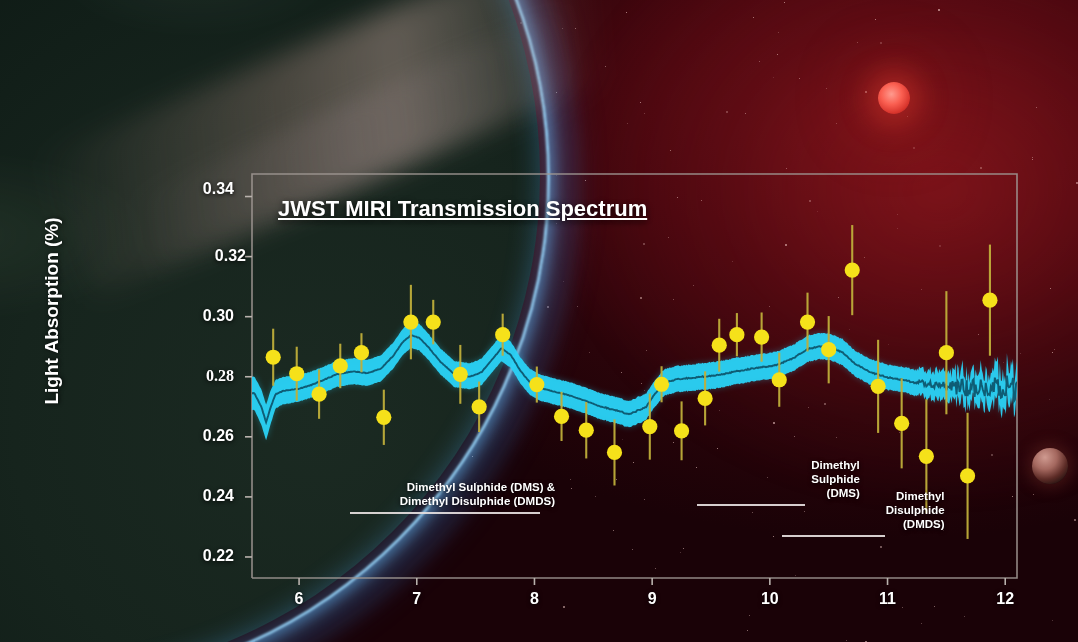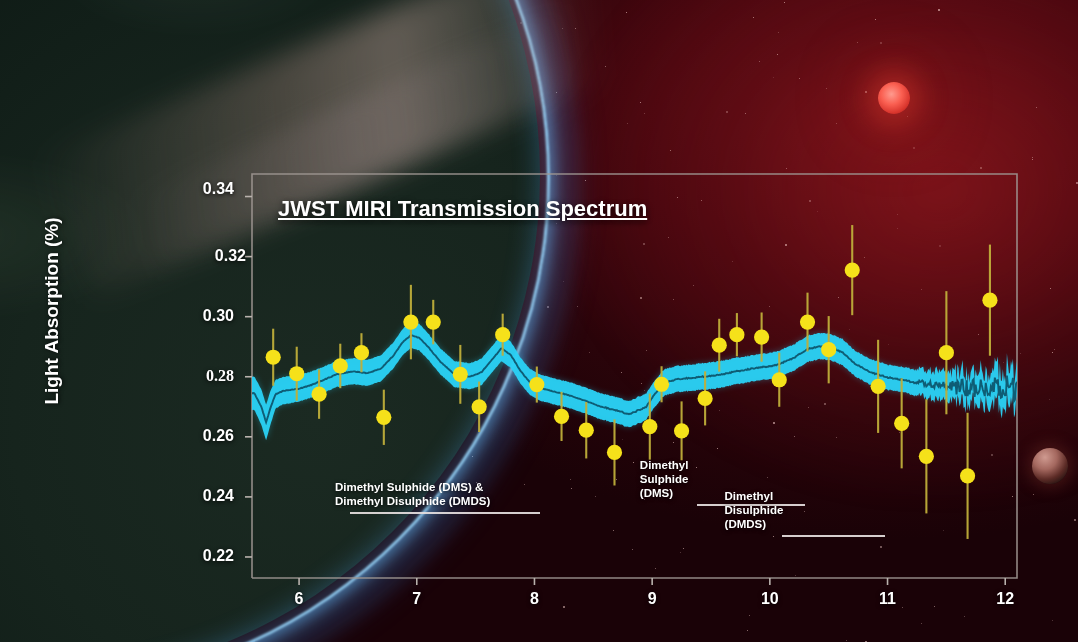--- a/index.html
+++ b/index.html
@@ -108,21 +108,21 @@
     text-shadow:0 2px 6px rgba(0,0,0,.85);
     text-decoration:underline;
   }
   .legend{position:absolute;left:278px;top:232px;display:flex;align-items:center;gap:10px;}
   .legend-item{display:flex;align-items:center;gap:7px;}
   .legend-txt{color:#ffffff;font-size:14px;font-weight:700;text-shadow:0 1px 4px rgba(0,0,0,.85);}
   .legend-spacer{width:22px;}
 
   .annot{
     position:absolute;color:#ffffff;font-size:11.5px;font-weight:700;line-height:14px;
-    text-align:left;text-shadow:0 1px 4px rgba(0,0,0,.9);white-space:pre-line;
+    text-align:right;text-shadow:0 1px 4px rgba(0,0,0,.9);white-space:pre-line;
   }
   .annot-line{position:absolute;height:2px;background:#e6dfe0;opacity:.92;}
 </style>
 </head>
 <body>
 
 <div id="stage">
 
   <div class="bg-space"></div>
   <div class="bg-glow-red"></div>

